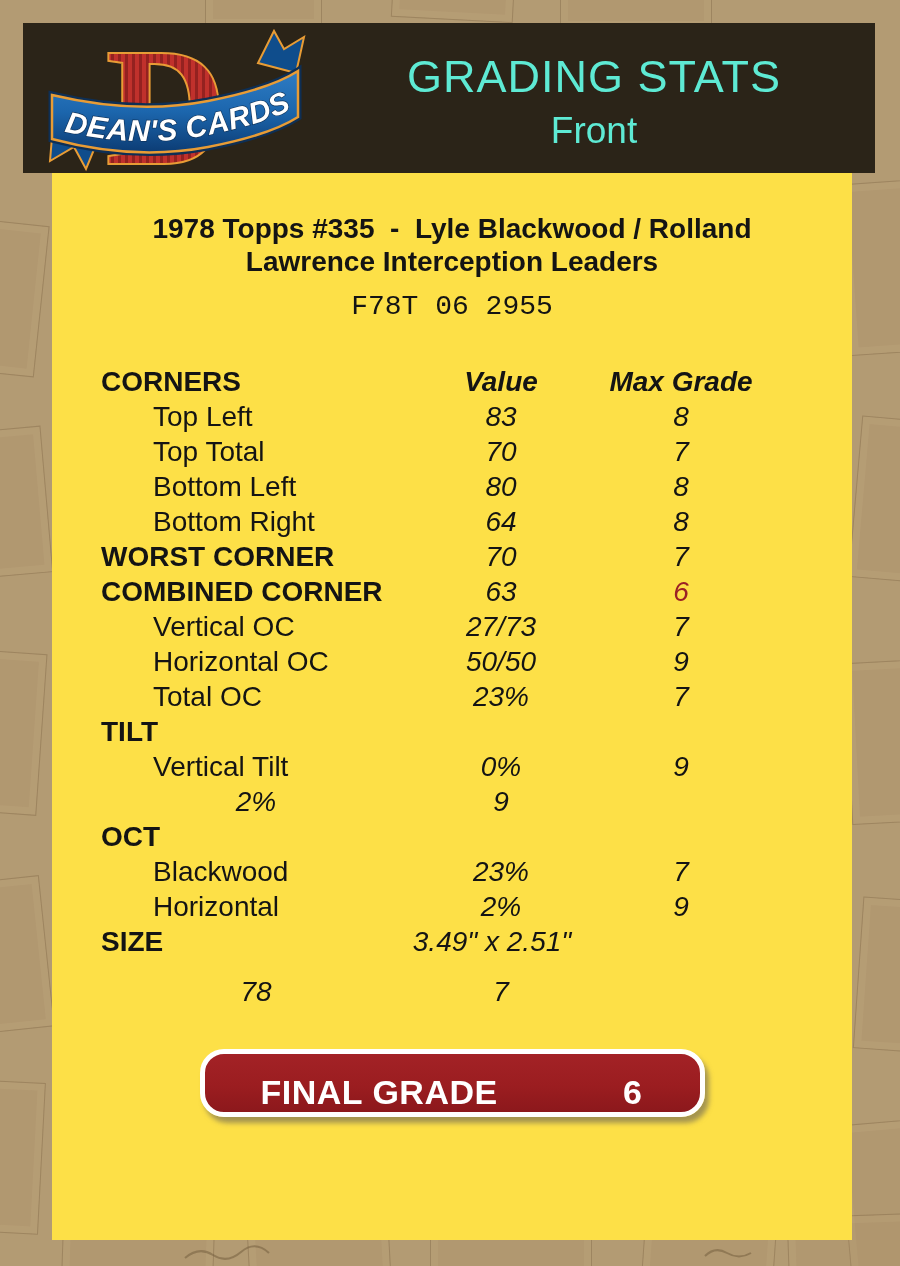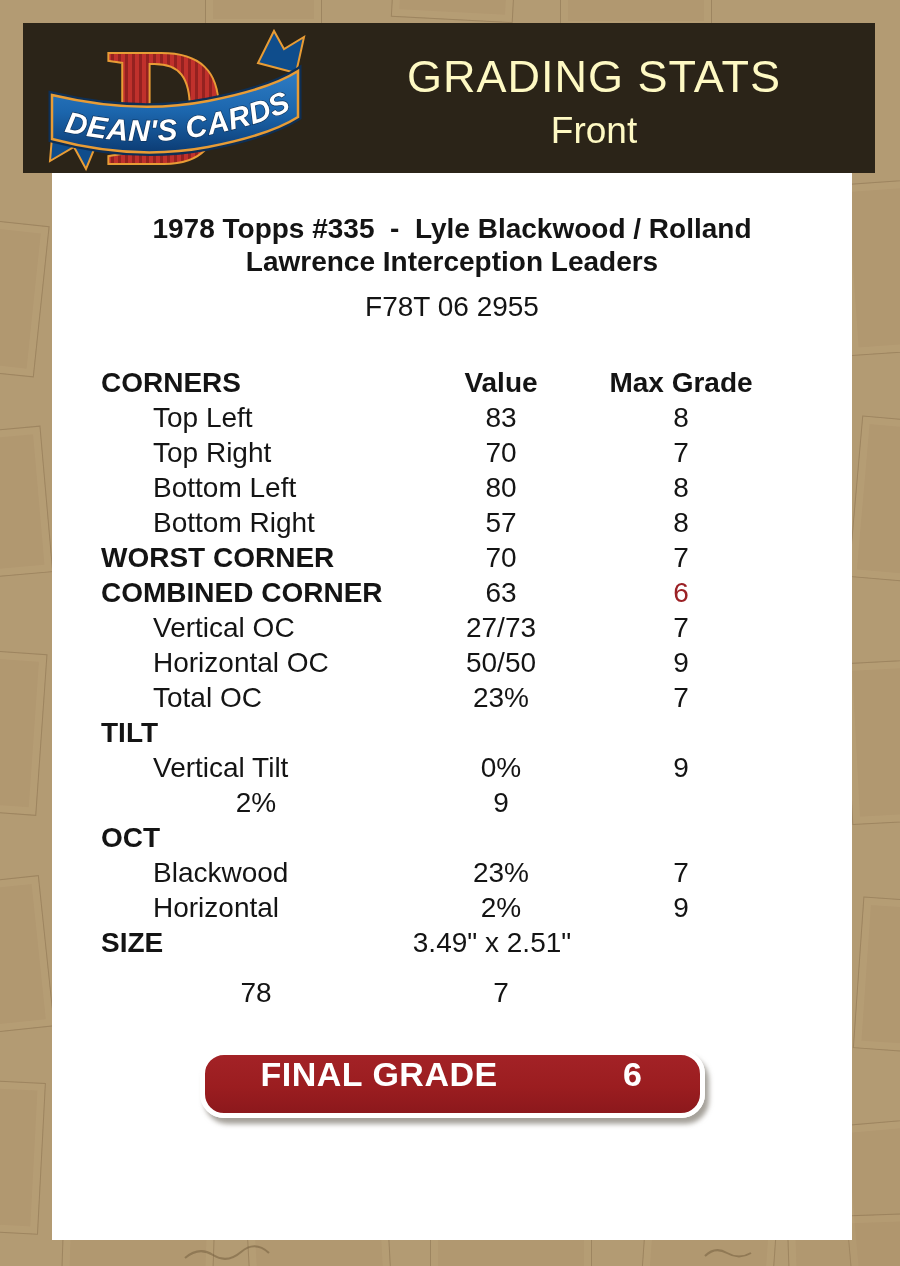--- a/index.html
+++ b/index.html
@@ -25,81 +25,82 @@
 
   .header-bar {
     position:absolute; left:23px; top:23px;
     width:852px; height:150px;
     background:#2b2418;
     z-index:2;
   }
   .logo-wrap { position:absolute; left:25px; top:0; width:260px; height:150px; }
   .header-text {
     position:absolute; left:300px; right:10px; top:0; height:150px;
-    text-align:center; color:#fef9c3;
+    text-align:center; color:#5eead4;
   }
   .header-title {
     margin:28px 0 0 0;
     font-size:45px; font-weight:400; letter-spacing:1px;
   }
   .header-subtitle {
     margin:7px 0 0 0;
     font-size:37px; font-weight:400;
   }
 
   .panel {
     position:absolute; left:52px; top:173px;
     width:800px; height:1067px;
-    background:#ffffff;
+    background:#fde047;
     z-index:2;
     box-sizing:border-box;
     padding-top:39px;
     color:#141414;
   }
   .card-title {
     text-align:center;
     font-size:28px; font-weight:bold;
     line-height:33px;
     white-space:pre-wrap;
   }
   .card-code {
     text-align:center;
     font-size:28px;
     margin-top:13px;
+    font-family:Liberation Mono, monospace;
   }
 
   .stats-table { margin-top:42px; }
   .trow {
     display:grid;
     grid-template-columns:310px 180px 180px;
     padding-left:49px;
     height:35px;
     align-items:center;
     font-size:28px;
     position:relative;
   }
   .cell { line-height:35px; }
-  .cell.val, .cell.max { text-align:center; }
+  .cell.val, .cell.max { text-align:center;font-style:italic; }
   .b { font-weight:bold; }
   .ind { padding-left:52px; box-sizing:border-box; }
   .red { color:#9b2025; }
   .sizeval {
     position:absolute; left:240px; top:0; width:400px;
     text-align:center;
   }
 
   .final-grade-button {
     margin:40px auto 0 auto;
     width:505px; height:68px;
     box-sizing:border-box;
     background:linear-gradient(180deg,#a32226 0%, #9b1d20 55%, #8c181c 100%);
     border:5px solid #ffffff;
     border-radius:24px;
     box-shadow:4px 6px 5px rgba(105,98,86,.6);
-    display:flex; align-items:flex-start; justify-content:space-between;
+    display:flex; align-items:flex-end; justify-content:space-between;
     padding:0 57px 0 56px;
     color:#ffffff;
     font-size:34px; font-weight:bold;
     letter-spacing:.5px;
   }
 </style>
 </head>
 <body>
 
 <div id="page">
@@ -172,32 +173,32 @@
           <div class="cell lbl b">CORNERS</div>
           <div class="cell val b">Value</div>
           <div class="cell max b">Max Grade</div>
         </div>
         <div class="trow">
           <div class="cell lbl ind">Top Left</div>
           <div class="cell val">83</div>
           <div class="cell max">8</div>
         </div>
         <div class="trow">
-          <div class="cell lbl ind">Top Right</div>
+          <div class="cell lbl ind">Top Total</div>
           <div class="cell val">70</div>
           <div class="cell max">7</div>
         </div>
         <div class="trow">
           <div class="cell lbl ind">Bottom Left</div>
           <div class="cell val">80</div>
           <div class="cell max">8</div>
         </div>
         <div class="trow">
           <div class="cell lbl ind">Bottom Right</div>
-          <div class="cell val">57</div>
+          <div class="cell val">64</div>
           <div class="cell max">8</div>
         </div>
         <div class="trow">
           <div class="cell lbl b">WORST CORNER</div>
           <div class="cell val">70</div>
           <div class="cell max">7</div>
         </div>
         <div class="trow">
           <div class="cell lbl b">COMBINED CORNER</div>
           <div class="cell val">63</div>

